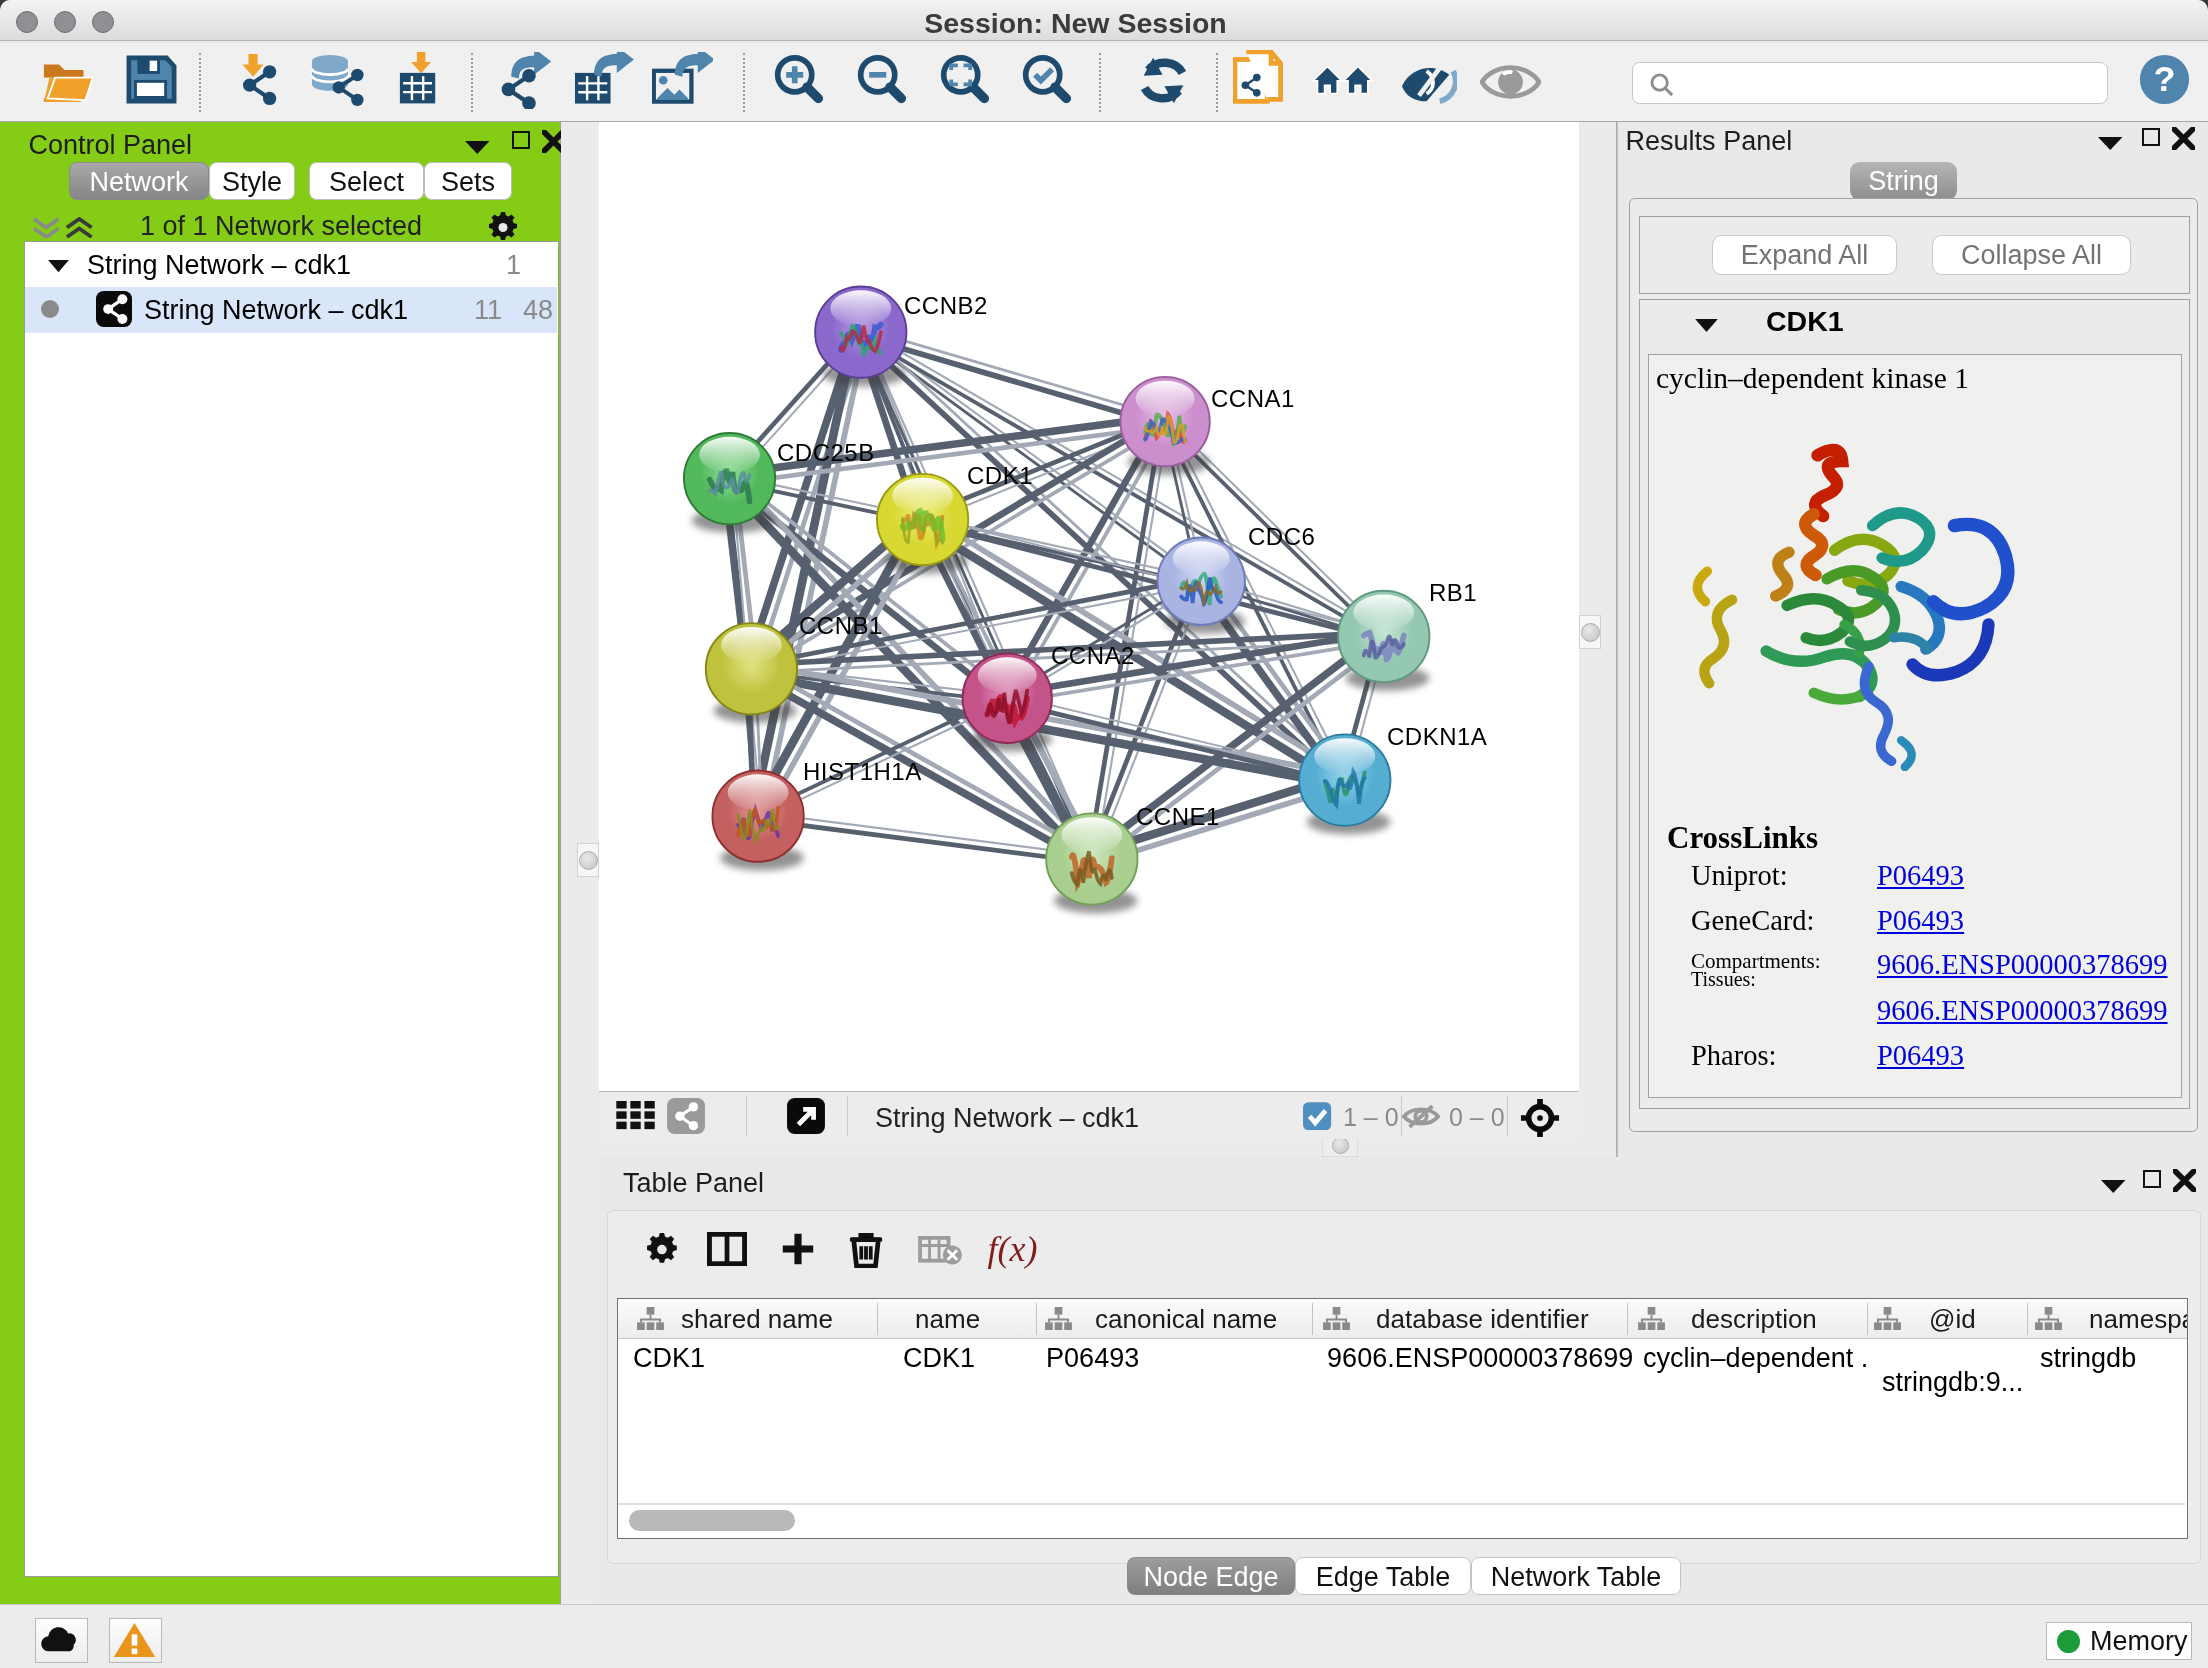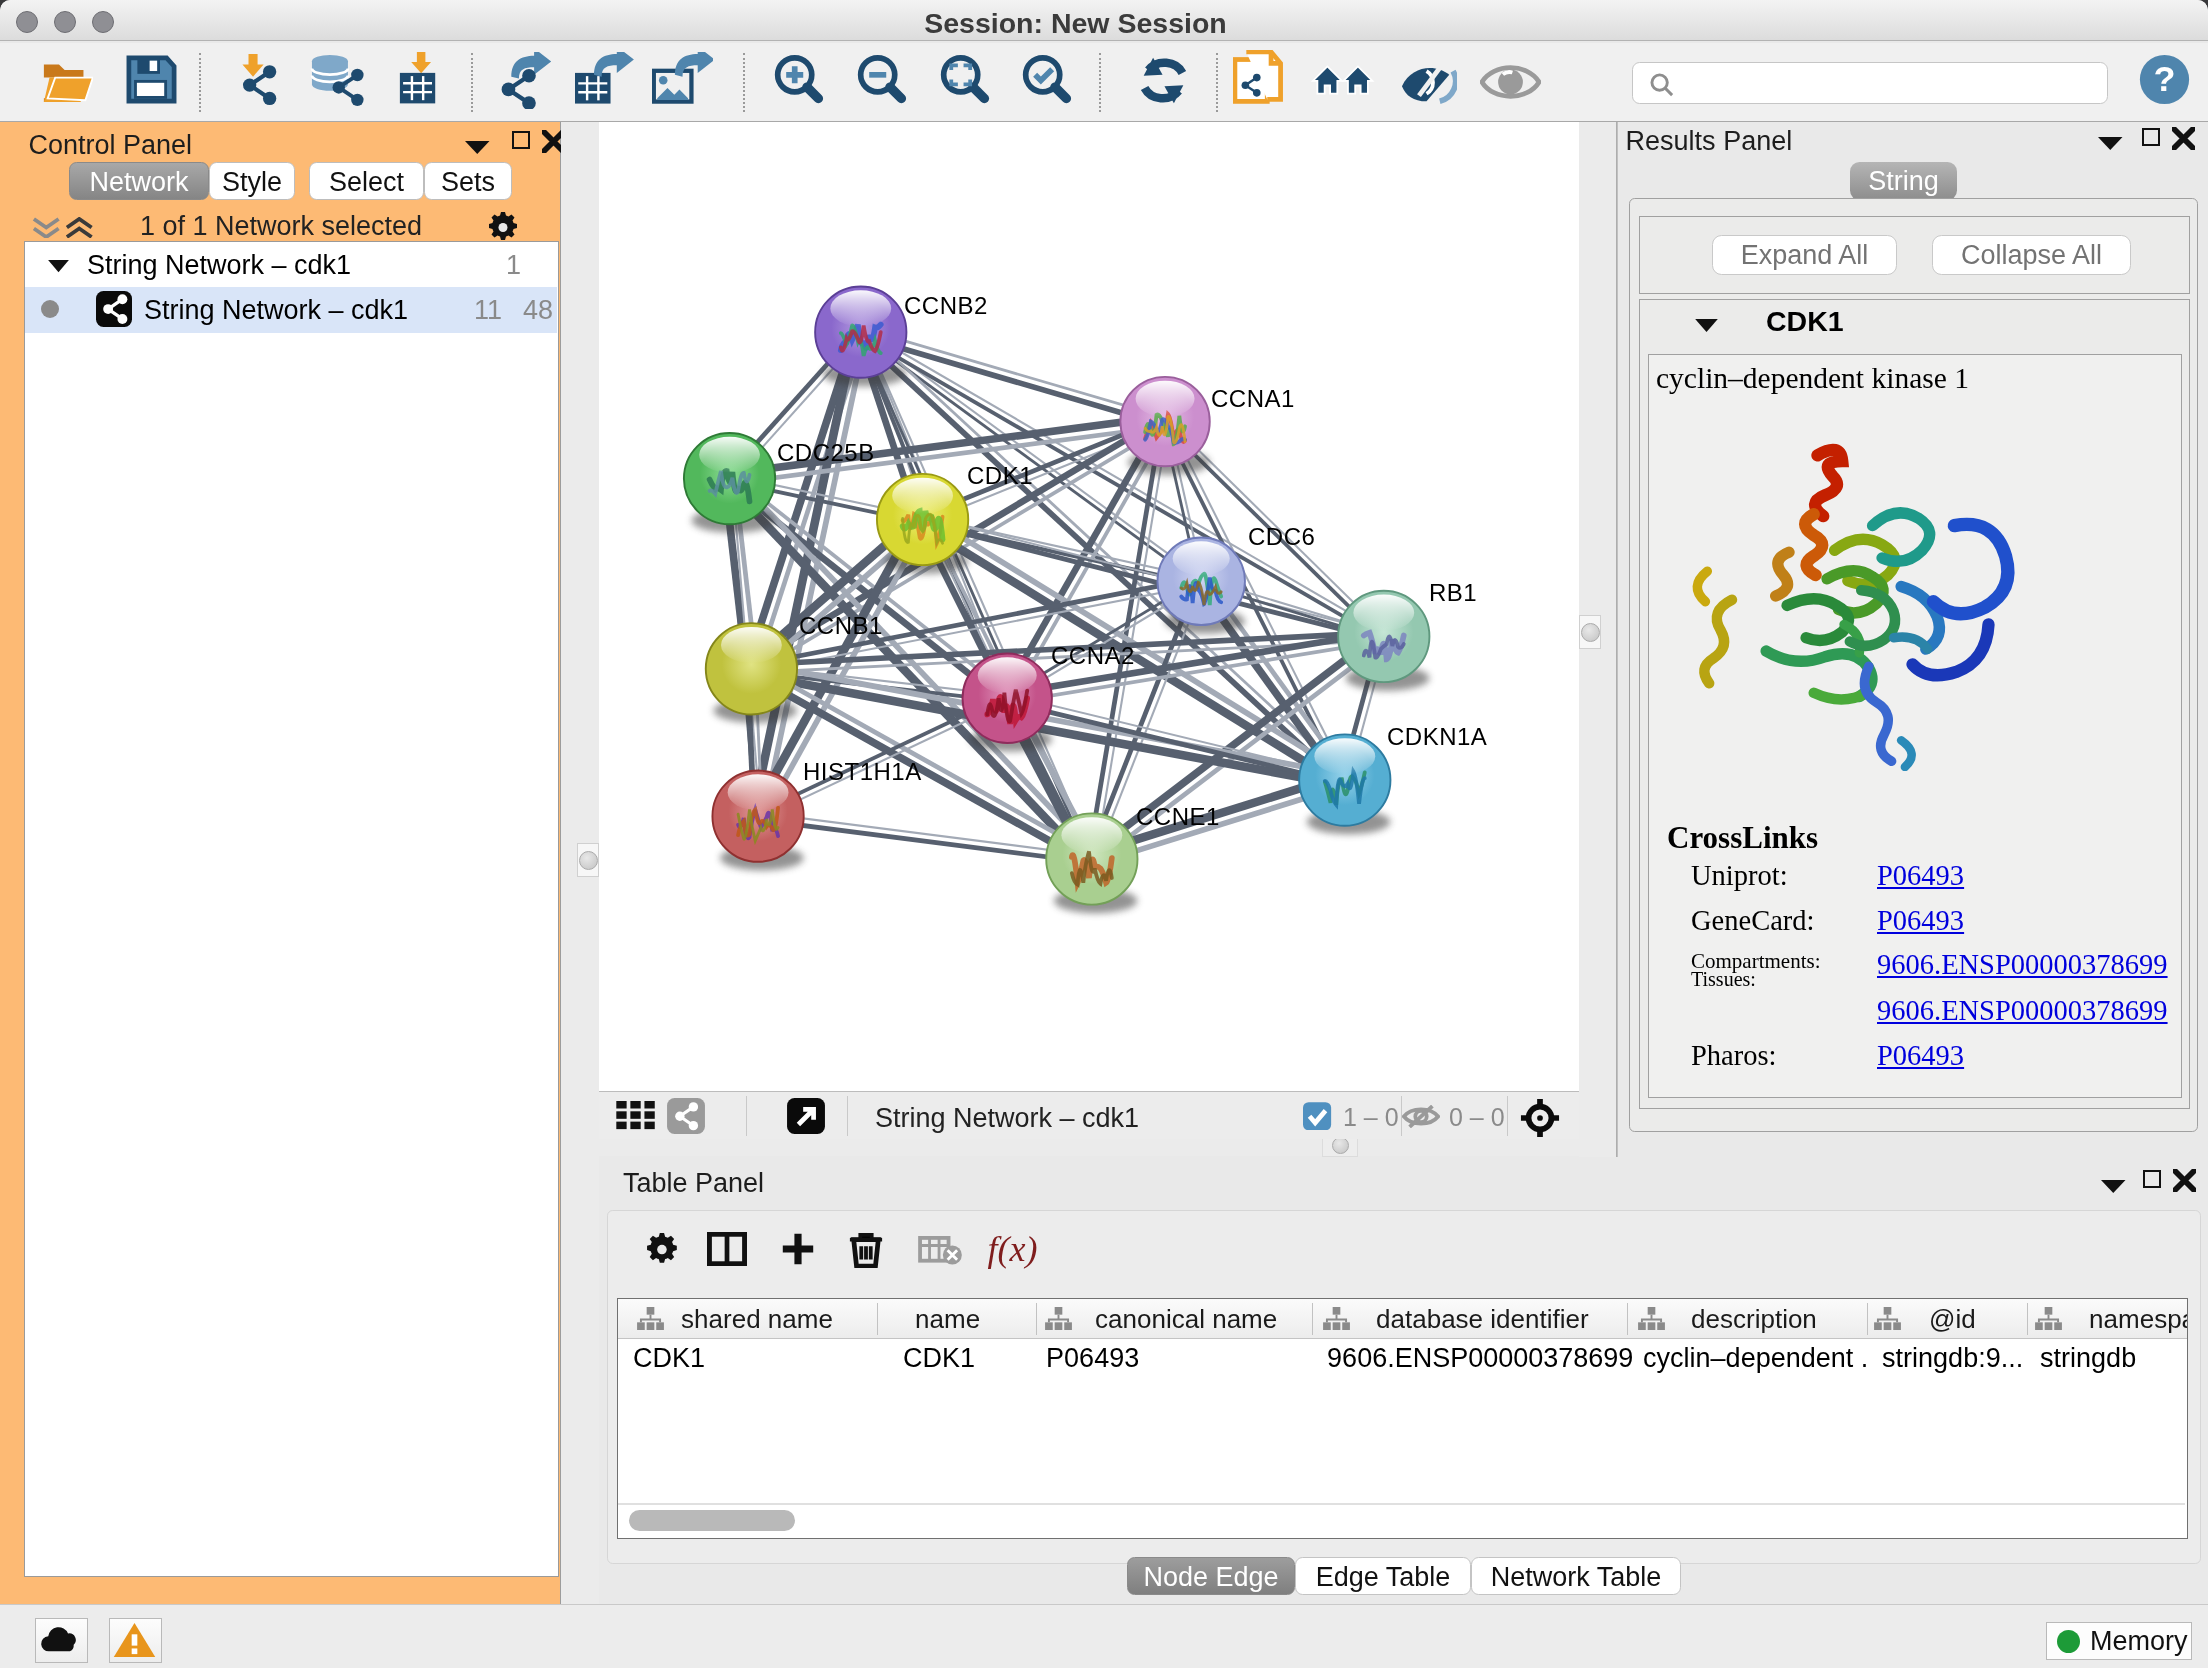--- a/index.html
+++ b/index.html
@@ -9,21 +9,21 @@
 #titlebar { left:0; top:0; width:2208px; height:41px; background:linear-gradient(#f3f3f3,#dcdcdc); border-bottom:1.9px solid #b3b3b3; }
 .tl { top:10.5px; width:22px; height:22px; border-radius:50%; background:#8f8f94; border:1px solid #6e6e73; }
 #title { width:100%; text-align:center; top:6.7px; padding-right:57px; font-size:28.5px; color:#3b3b3b; font-weight:bold; }
 
 #toolbar { left:0; top:43px; width:2208px; height:79px; background:#f0f0f0; border-bottom:1.9px solid #a8a8a8; }
 .tsep { top:9.5px; height:59px; width:0; border-left:2.9px dotted #9a9a9a; }
 #searchbox { left:1632px; top:19px; width:476px; height:42px; background:#fff; border:1.9px solid #c6c6c6; border-radius:7.6px; }
 
 .ptitle { font-size:27px; color:#1d1d1d; }
 
-#cp { left:0; top:122px; width:561px; height:1482px; background:#fdba74; border-right:1.9px solid #9c9c9c; }
+#cp { left:0; top:122px; width:561px; height:1482px; background:#84cc16; border-right:1.9px solid #9c9c9c; }
 .tab { position:absolute; top:40px; height:38px; font-size:27px; text-align:center; line-height:38px; background:#fff; color:#111; border:1px solid #bdbdbd; }
 .tabsel { background:linear-gradient(#a8a8a8,#858585); color:#fff; border:1px solid #8a8a8a; }
 #cphead { left:24px; top:89px; width:514px; height:30px; font-size:27px; color:#222; text-align:center; line-height:30px;}
 #cplist { left:24px; top:119px; width:535px; height:1336px; background:#fff; border:1.9px solid #9a9a9a; }
 .num { color:#8a8a8a; font-size:27px; }
 
 #canvas { left:599px; top:122px; width:980px; height:969px; background:#fff; }
 .nlabel { position:absolute; font-size:24px; color:#000; letter-spacing:0.5px; }
 #canvasbar { left:599px; top:1091px; width:980px; height:48px; background:#ececec; border-top:1.9px solid #bcbcbc; }
 .cbsep { position:absolute; top:3.8px; height:40px; width:0; border-left:1.9px solid #c9c9c9; }
@@ -816,21 +816,21 @@
                 <path d="M14 8 v5 M4 16 v-3 h20 v3" stroke="#8a8a8a" stroke-width="2" fill="none"></path>
               </g>
             </svg>
             <div class="th" style="left:1471px">namespace</div>
           </div>
           <div class="td" style="left:15px;">CDK1</div>
           <div class="td" style="left:285px;">CDK1</div>
           <div class="td" style="left:428px;">P06493</div>
           <div class="td" style="left:709px;">9606.ENSP00000378699</div>
           <div class="td" style="left:1025px;width:224px;overflow:hidden;white-space:nowrap;">cyclin–dependent ...</div>
-          <div class="td" style="left:1264px;">stringdb:9...</div>
+          <div class="td" style="left:1264px;margin-top:24px;">stringdb:9...</div>
           <div class="td" style="left:1422px;">stringdb</div>
           <div class="abs" style="left:0;top:204px;width:1567px;height:1.9px;background:#e0e0e0"></div>
           <div class="abs" style="left:11.4px;top:211px;width:166px;height:21px;border-radius:10.5px;background:#b9b9b9"></div>
         </div>
       </div>
       <div class="btab" style="left:528px;width:168px;background:linear-gradient(#9d9d9d,#7f7f7f);color:#fff;border:1px solid #8a8a8a;border-radius:7.6px">Node Edge</div>
       <div class="btab" style="left:696px;width:176px;border-radius:7.6px">Edge Table</div>
       <div class="btab" style="left:872px;width:210px;border-radius:7.6px">Network Table</div>
     </div>
 <div id="status" class="abs">

